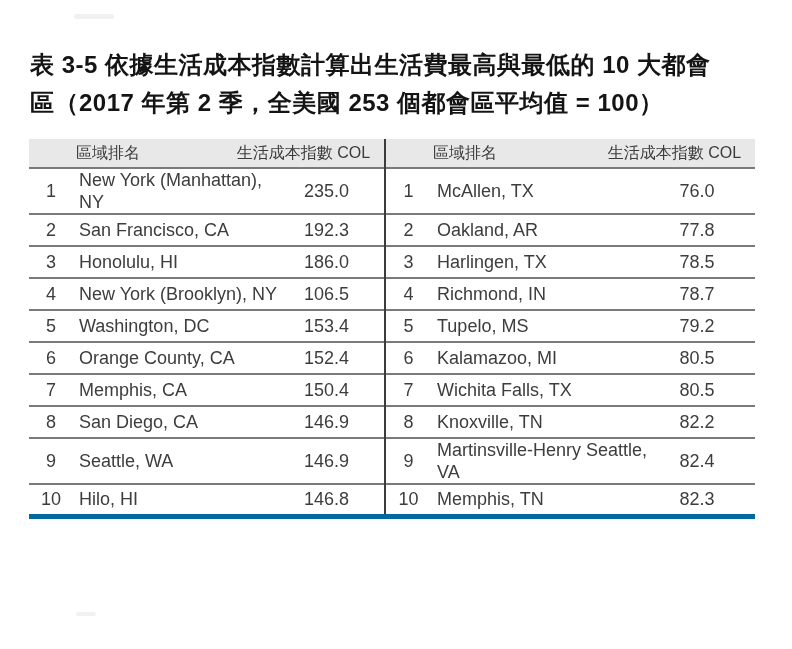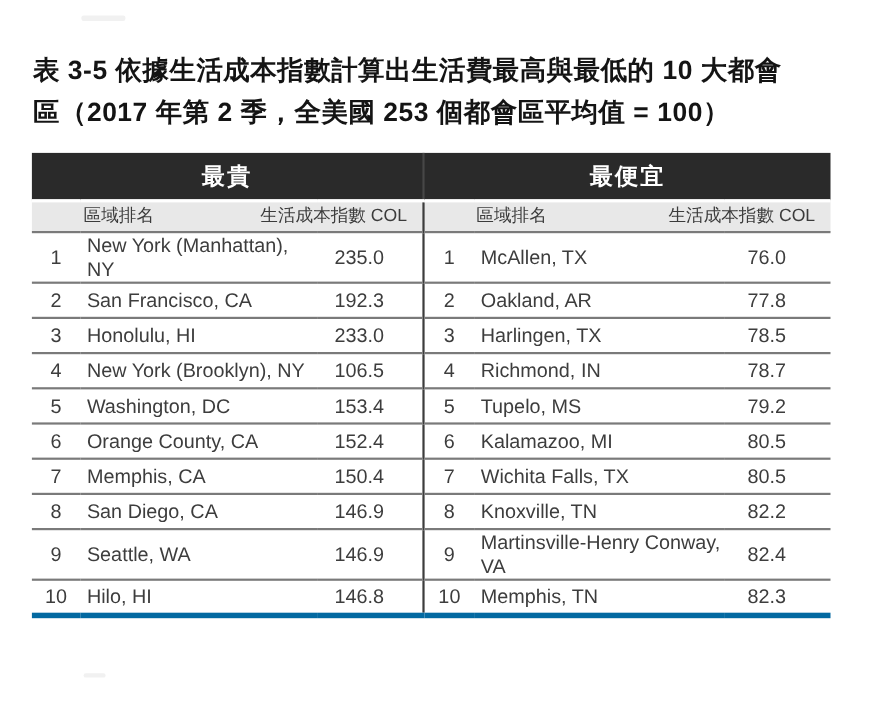--- a/index.html
+++ b/index.html
@@ -94,24 +94,20 @@
   <table class="col-table">
     <colgroup>
       <col style="width:44px">
         <col style="width:216px">
         <col style="width:96px">
       <col style="width:46px">
         <col style="width:228px">
         <col style="width:96px">
     </colgroup>
     <thead>
-      <tr>
-        <th colspan="3" class="band band-l">最貴</th>
-        <th colspan="3" class="band">最便宜</th>
-      </tr>
       <tr class="sub">
         <td colspan="3" class="sub-l">
           <div class="subflex">
             <span>區域排名</span>
             <span>生活成本指數 COL</span>
           </div>
         </td>
         <td colspan="3">
           <div class="subflex">
             <span>區域排名</span>
@@ -133,21 +129,21 @@
         <td class="rank">2</td>
         <td class="city">San Francisco, CA</td>
         <td class="val vl">192.3</td>
         <td class="rank">2</td>
         <td class="city">Oakland, AR</td>
         <td class="val">77.8</td>
       </tr>
       <tr>
         <td class="rank">3</td>
         <td class="city">Honolulu, HI</td>
-        <td class="val vl">233.0</td>
+        <td class="val vl">186.0</td>
         <td class="rank">3</td>
         <td class="city">Harlingen, TX</td>
         <td class="val">78.5</td>
       </tr>
       <tr>
         <td class="rank">4</td>
         <td class="city">New York (Brooklyn), NY</td>
         <td class="val vl">106.5</td>
         <td class="rank">4</td>
         <td class="city">Richmond, IN</td>
@@ -183,21 +179,21 @@
         <td class="val vl">146.9</td>
         <td class="rank">8</td>
         <td class="city">Knoxville, TN</td>
         <td class="val">82.2</td>
       </tr>
       <tr>
         <td class="rank">9</td>
         <td class="city">Seattle, WA</td>
         <td class="val vl">146.9</td>
         <td class="rank">9</td>
-        <td class="city">Martinsville-Henry Conway,
+        <td class="city">Martinsville-Henry Seattle,
 VA</td>
         <td class="val">82.4</td>
       </tr>
       <tr>
         <td class="rank">10</td>
         <td class="city">Hilo, HI</td>
         <td class="val vl">146.8</td>
         <td class="rank">10</td>
         <td class="city">Memphis, TN</td>
         <td class="val">82.3</td>

